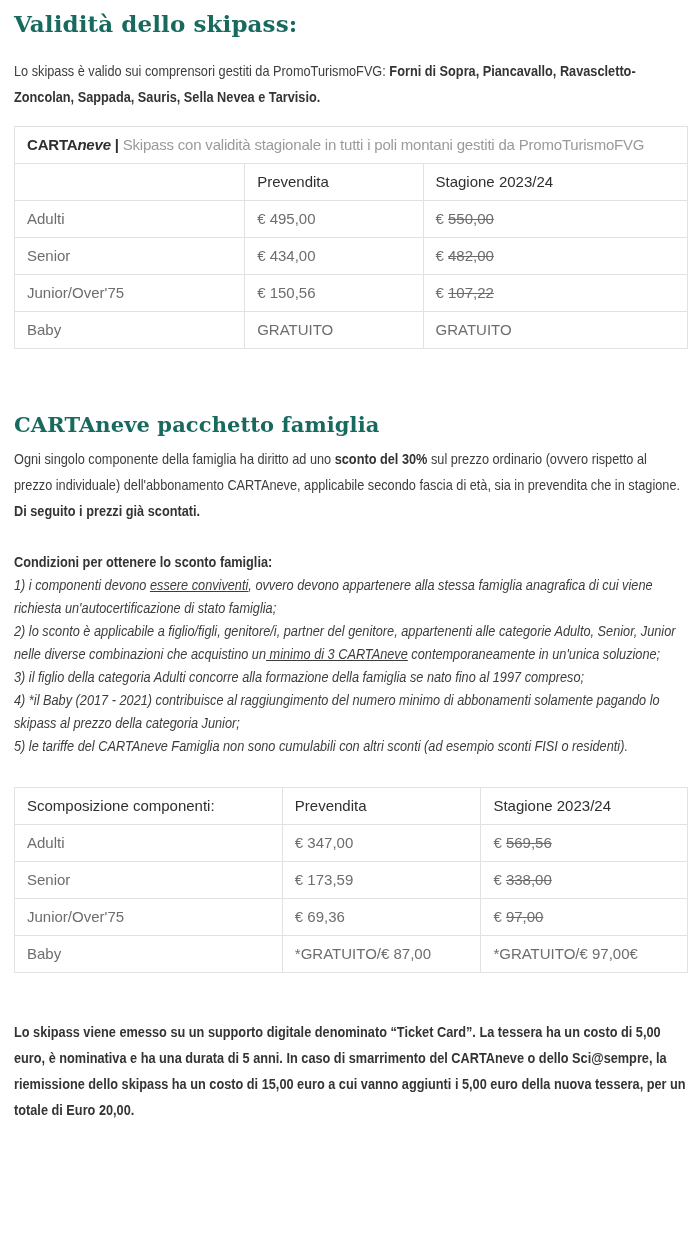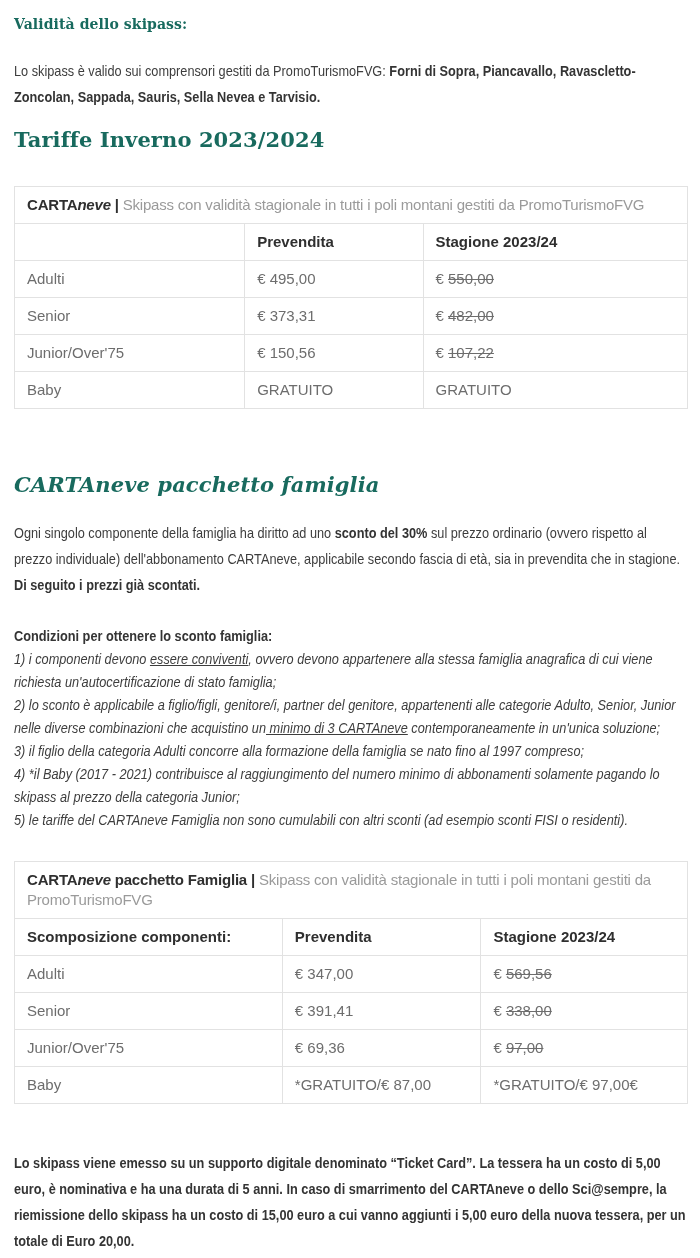--- a/index.html
+++ b/index.html
@@ -19,36 +19,36 @@
     -webkit-font-smoothing:antialiased;
   }
   .page{padding:12px 14px 10px 14px;overflow:hidden;}
 
   h2,h3{
     font-family:"DejaVu Serif","Liberation Serif",serif;
     color:var(--heading-teal);
     font-weight:bold;
     margin:0;
   }
-  h3.small-heading{font-size:14px;line-height:24px;margin:0 0 22px 0;letter-spacing:0.1px;}
+  h3.small-heading{font-size:23px;line-height:24px;margin:0 0 22px 0;letter-spacing:0.1px;}
   h2.big-heading{font-size:21px;line-height:27px;letter-spacing:0.1px;}
 
   
   .narrow{
     width:792px;
     transform:scaleX(0.849);
     transform-origin:0 0;
     font-size:15px;
     line-height:26px;
   }
   p{margin:0;}
   .mb-intro{margin-bottom:16px;}
   .mb-after-h2-tariffe{margin-bottom:33px;}
   .mb-table1{margin-bottom:62px;}
-  .mb-after-h2-fam{margin-bottom:22px;font-style:italic;}
+  .mb-after-h2-fam{margin-bottom:8px;}
   .mb-fam-p{margin-bottom:26px;}
   .mb-conditions{margin-bottom:30px;}
   .mb-table2{margin-bottom:46px;}
 
   b,strong{font-weight:bold;color:#343434;}
   .conditions{line-height:23px;}
   .cond-title{font-weight:bold;color:#343434;font-style:normal;}
   .cond-line{font-style:italic;}
   .u{text-decoration:underline;}
 
@@ -60,21 +60,21 @@
   table.price td,table.price th{
     border:1px solid var(--border);
     padding:8px 12px;
     font-size:15px;
     text-align:left;
     vertical-align:middle;
     line-height:20px;
   }
   table.price th{
     color:var(--table-bold);
-    font-weight:bold;
+    font-weight:normal;
   }
   table.price td{color:var(--cell-text);font-weight:normal;}
   td.caption-cell{
     font-size:14px;
     letter-spacing:-0.2px;
     line-height:22px;
     color:var(--caption-desc);
     padding:7px 12px;
   }
   .cap-brand{color:var(--table-bold);font-weight:bold;}
@@ -87,21 +87,20 @@
 </style>
 </head>
 <body>
 
 <div class="page">
 
   <h3 class="small-heading">Validità dello skipass:</h3>
 
   <p class="narrow mb-intro"><span>Lo skipass è valido sui comprensori gestiti da PromoTurismoFVG: </span><strong>Forni di Sopra, Piancavallo, Ravascletto-Zoncolan, Sappada, Sauris, Sella Nevea e Tarvisio.</strong></p>
 
-  <h2 class="big-heading mb-after-h2-tariffe">Tariffe Inverno 2023/2024</h2>
 
   <table class="price t1 mb-table1">
     <colgroup>
         <col class="c1">
         <col class="c2">
         <col class="c3">
       </colgroup>
     <tbody>
         <tr>
       <td class="caption-cell" colspan="3"><span class="cap-brand">CARTA</span><span class="cap-brand cap-italic">neve</span><span class="cap-brand"> | </span><span class="cap-desc">Skipass con validità stagionale in tutti i poli montani gestiti da PromoTurismoFVG</span></td>
@@ -111,21 +110,21 @@
       <th>Prevendita</th>
       <th>Stagione 2023/24</th>
     </tr>
     <tr>
       <td>Adulti</td>
       <td>€ 495,00</td>
       <td><span>€ </span><span class="strike">550,00</span></td>
     </tr>
     <tr>
       <td>Senior</td>
-      <td>€ 373,31</td>
+      <td>€ 434,00</td>
       <td><span>€ </span><span class="strike">482,00</span></td>
     </tr>
     <tr>
       <td>Junior/Over'75</td>
       <td>€ 150,56</td>
       <td><span>€ </span><span class="strike">107,22</span></td>
     </tr>
     <tr>
       <td>Baby</td>
       <td>GRATUITO</td>
@@ -147,36 +146,33 @@
     <div class="cond-line">5) le tariffe del CARTAneve Famiglia non sono cumulabili con altri sconti (ad esempio sconti FISI o residenti).</div>
   </div>
 
   <table class="price t2 mb-table2">
     <colgroup>
         <col class="c1">
         <col class="c2">
         <col class="c3">
       </colgroup>
     <tbody>
-        <tr>
-      <td class="caption-cell" colspan="3"><span class="cap-brand">CARTA</span><span class="cap-brand cap-italic">neve</span><span class="cap-brand"> pacchetto Famiglia | </span><span class="cap-desc">Skipass con validità stagionale in tutti i poli montani gestiti da PromoTurismoFVG</span></td>
-    </tr>
     <tr>
       <th>Scomposizione componenti:</th>
       <th>Prevendita</th>
       <th>Stagione 2023/24</th>
     </tr>
     <tr>
       <td>Adulti</td>
       <td>€ 347,00</td>
       <td><span>€ </span><span class="strike">569,56</span></td>
     </tr>
     <tr>
       <td>Senior</td>
-      <td>€ 391,41</td>
+      <td>€ 173,59</td>
       <td><span>€ </span><span class="strike">338,00</span></td>
     </tr>
     <tr>
       <td>Junior/Over'75</td>
       <td>€ 69,36</td>
       <td><span>€ </span><span class="strike">97,00</span></td>
     </tr>
     <tr>
       <td>Baby</td>
       <td>*GRATUITO/€ 87,00</td>

